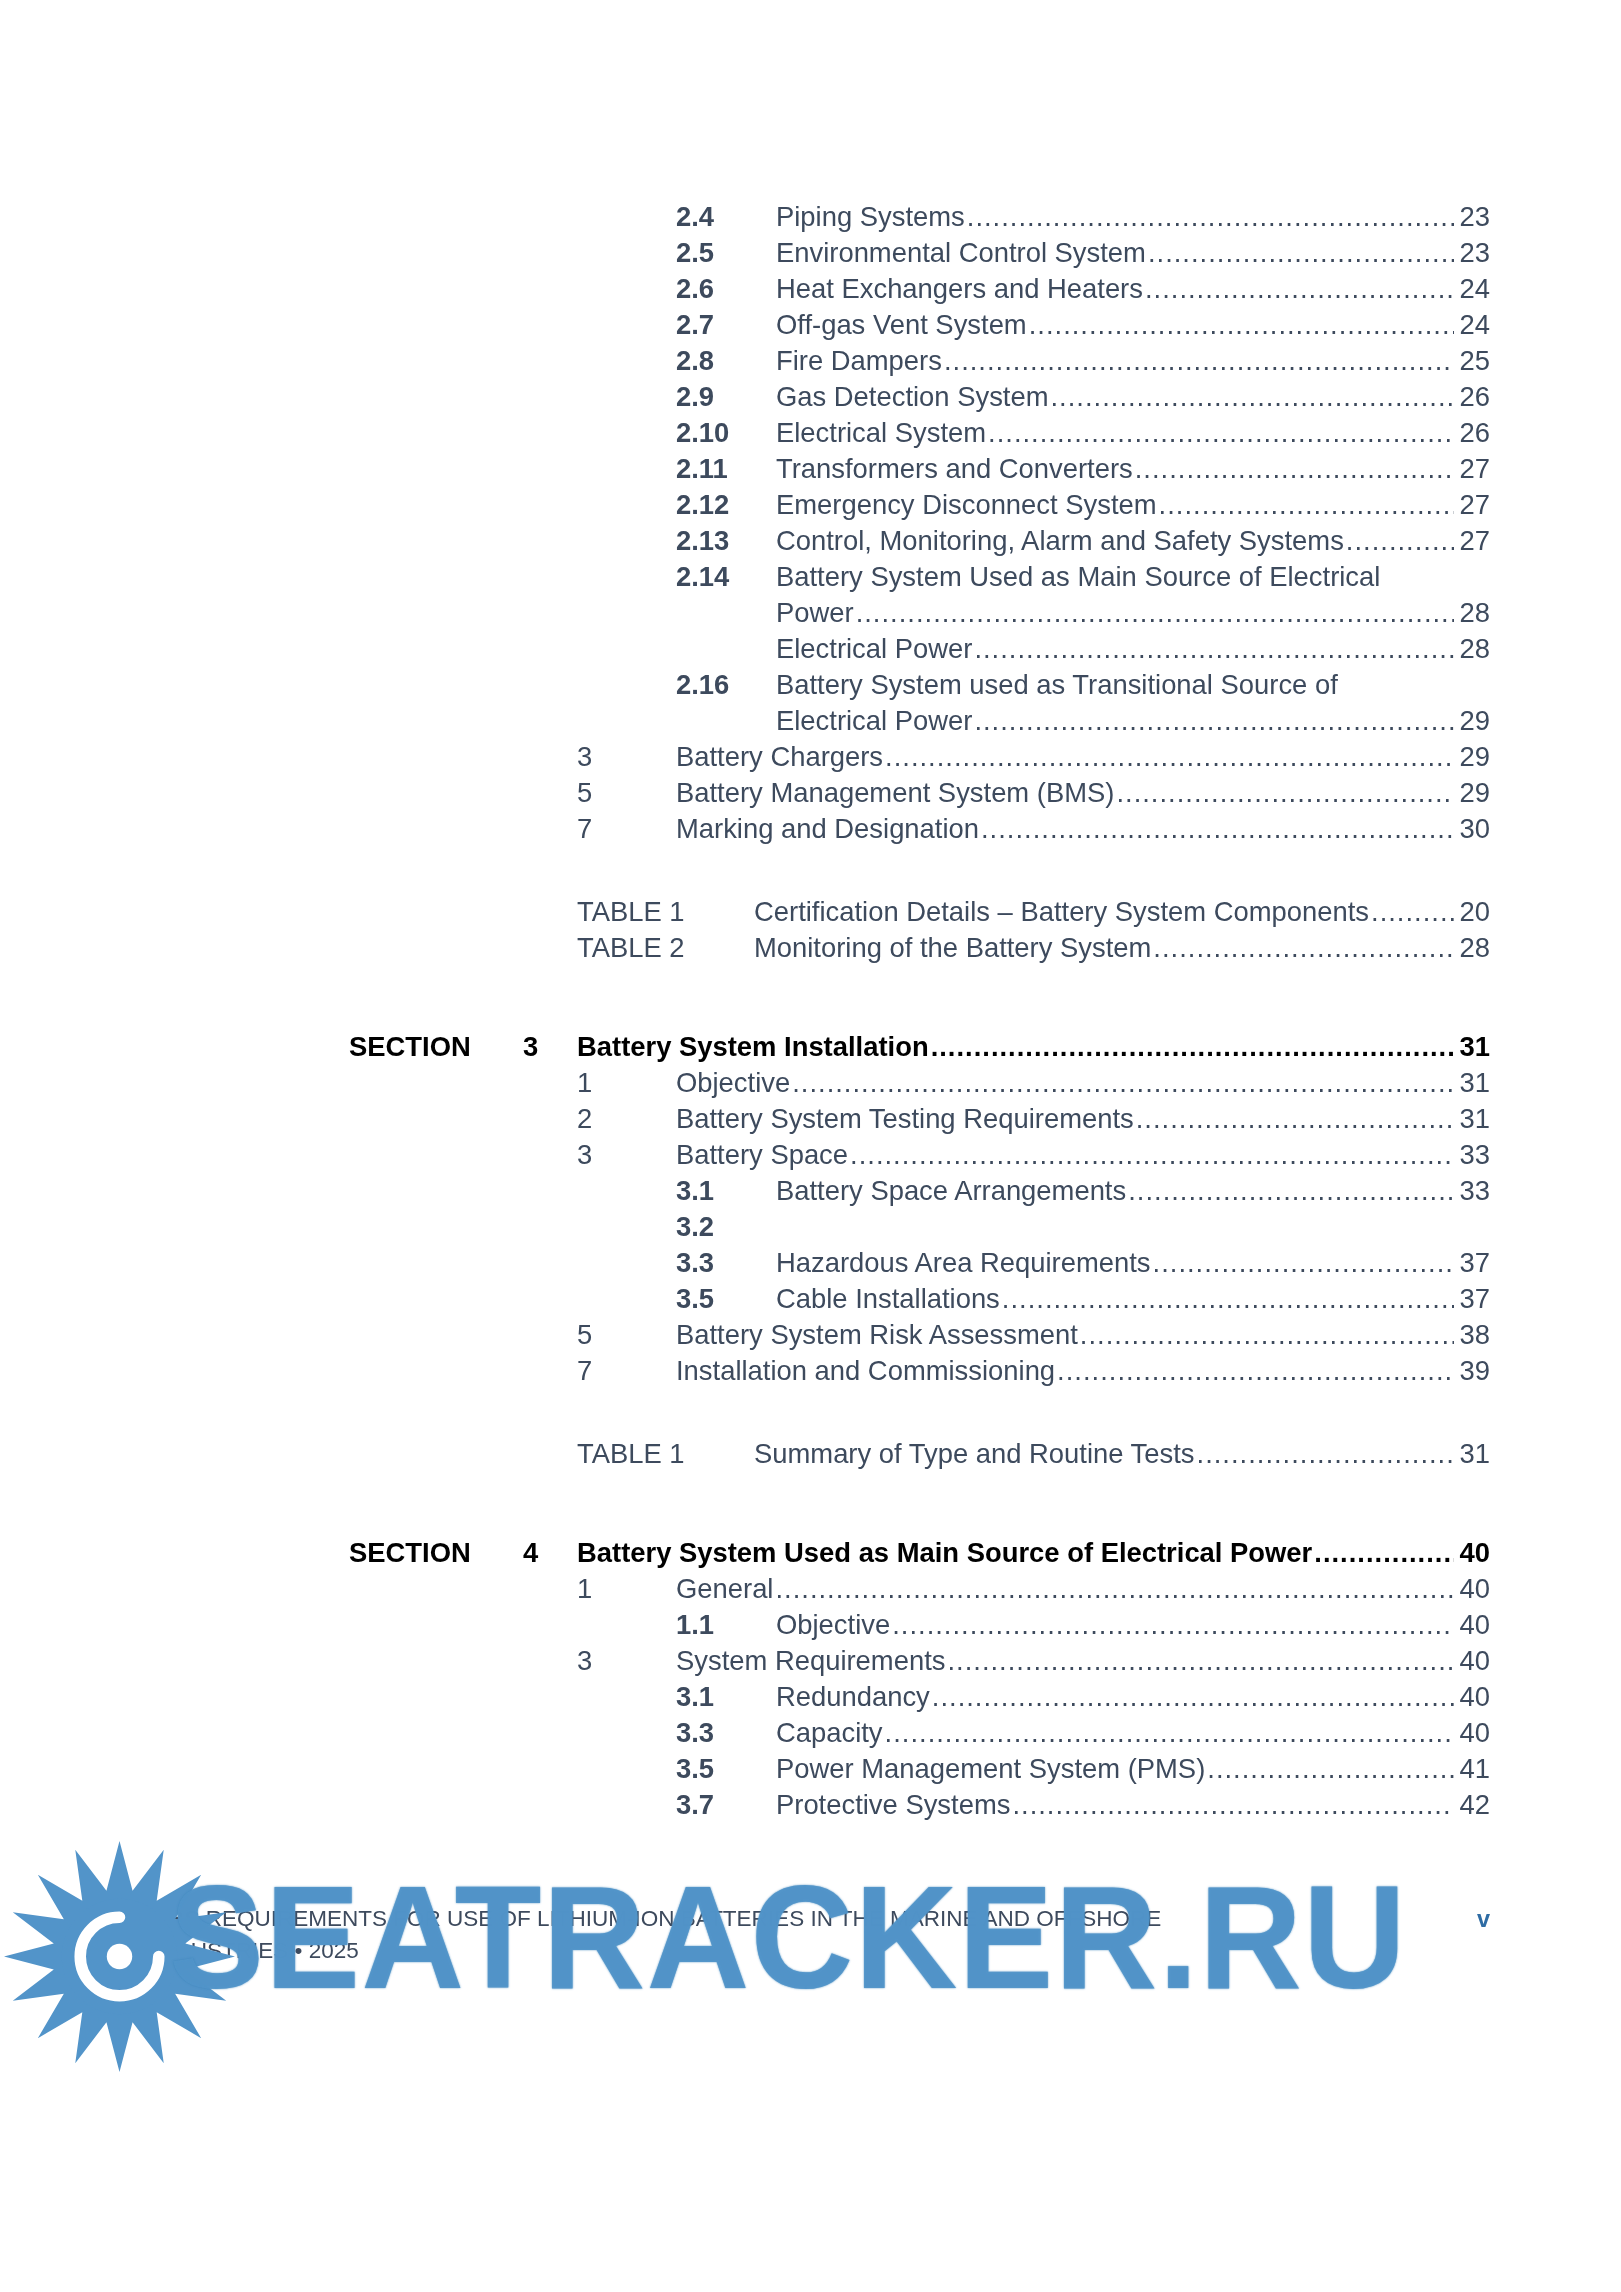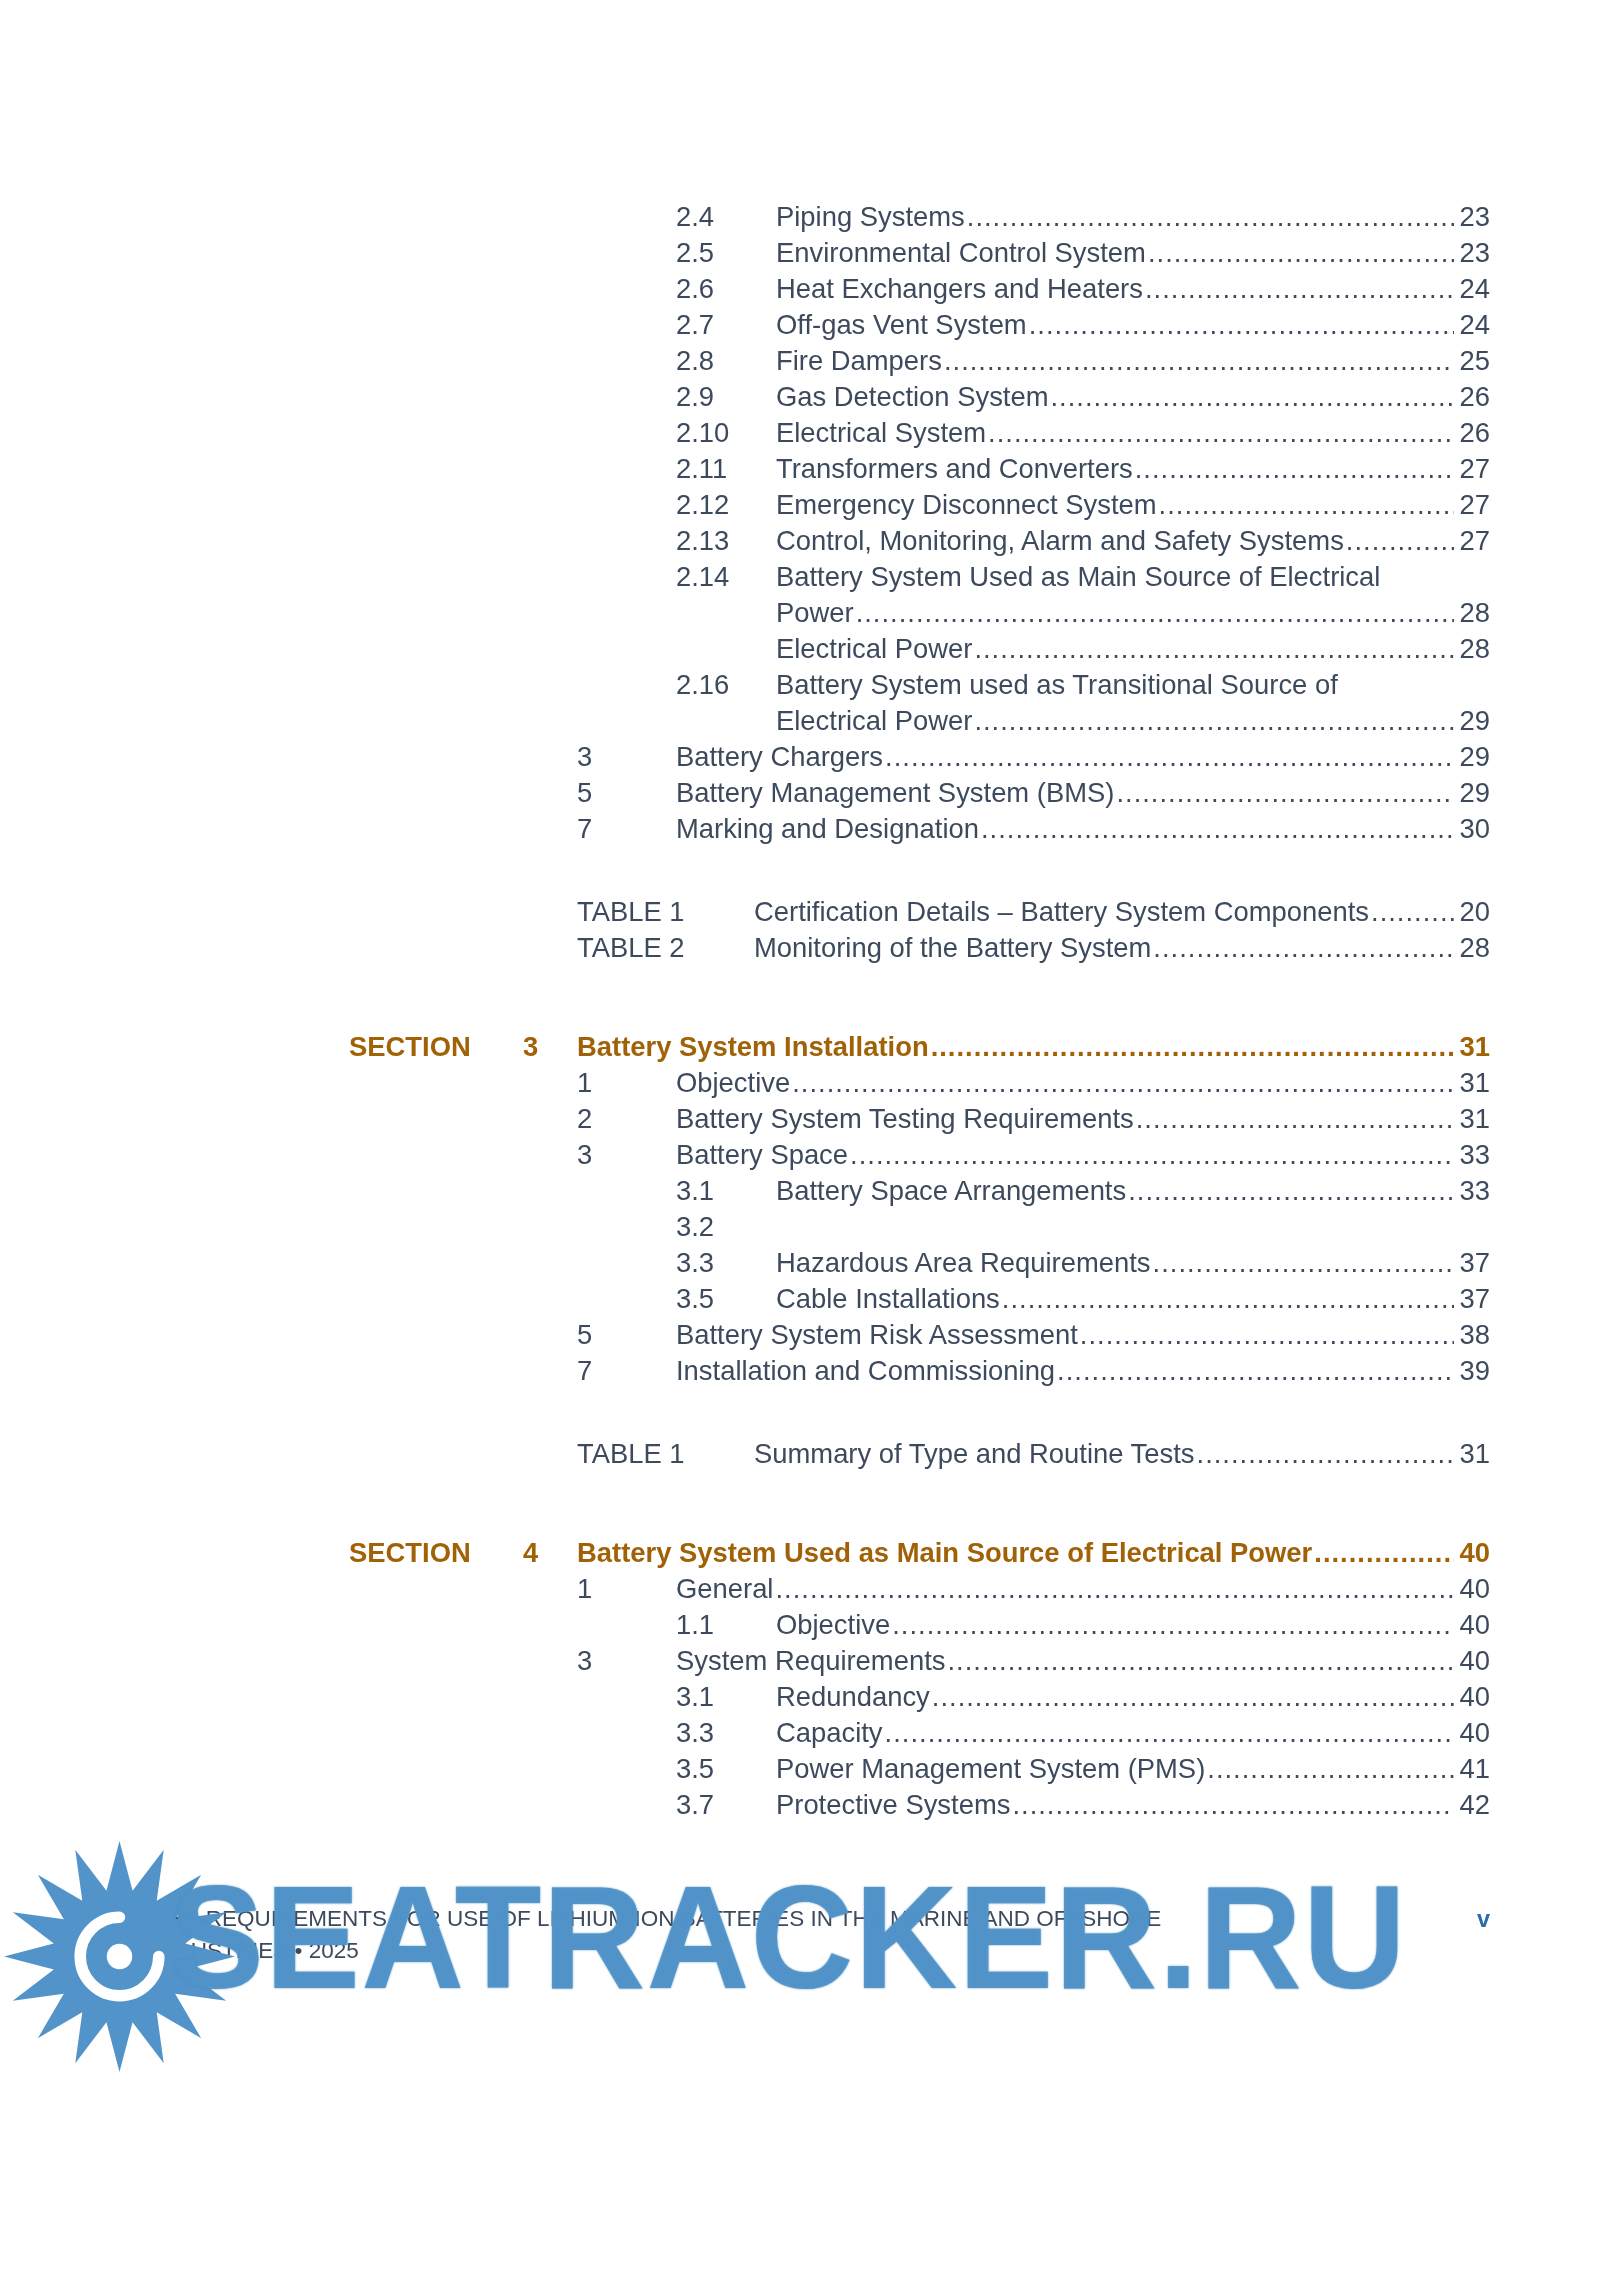--- a/index.html
+++ b/index.html
@@ -13,33 +13,33 @@
   
   .toc {
     position:absolute; left:349px; top:199px; width:1141px;
     color:#3d4a5d; font-size:27.4px; line-height:36px;
   }
   .row { display:flex; align-items:baseline; }
   .ind-1 { flex:0 0 228px; }
   .ind-2 { flex:0 0 327px; }
   .ind-2b { flex:0 0 427px; }
   .num-1 { flex:0 0 99px; }
-  .num-2 { flex:0 0 100px; }
+  .num-2 { flex:0 0 100px;font-weight:bold; }
   .table-label { flex:0 0 177px; }
   .sec-label { flex:0 0 174px; font-weight:bold; }
   .sec-num { flex:0 0 54px; font-weight:bold; }
   .fill { flex:1 1 auto; display:flex; align-items:baseline; min-width:0; }
   .fill .t { flex:0 1 auto; white-space:nowrap; }
   .leader { flex:1 1 auto; overflow:hidden; white-space:nowrap; margin-left:2px; }
   .leader::after {
     content:"......................................................................................................................................................................";
     letter-spacing:1px;
   }
   .page-num { flex:0 0 auto; padding-left:5.9px; }
-  .row.section { color:#a16207; font-weight:bold; }
+  .row.section { color:#000000; font-weight:bold; }
   .gap  { height:47px; }
   .gapL { height:63px; }
 
   
   .footer {
     position:absolute; left:152px; top:1903px; width:1338px;
     font-size:22.5px; line-height:32px; color:#3d4a5d; z-index:1;
   }
   .footer .brand { font-weight:bold; }
   .footer .pagev {

